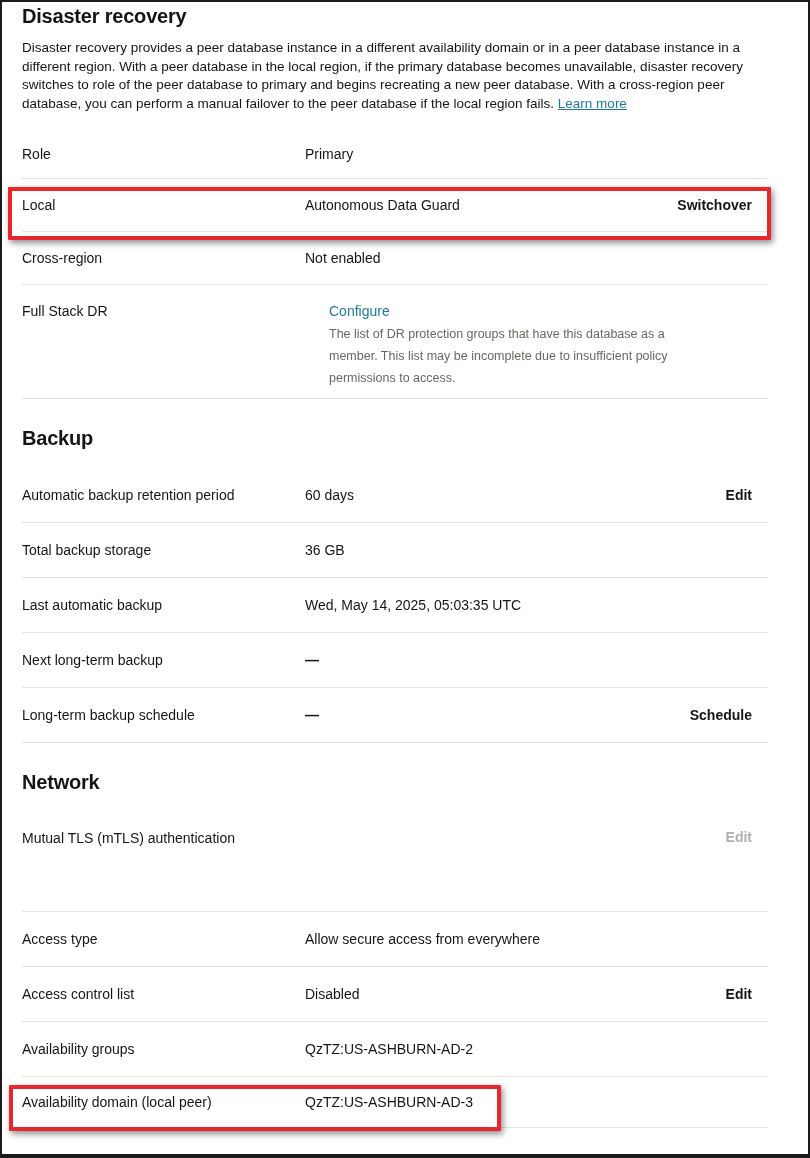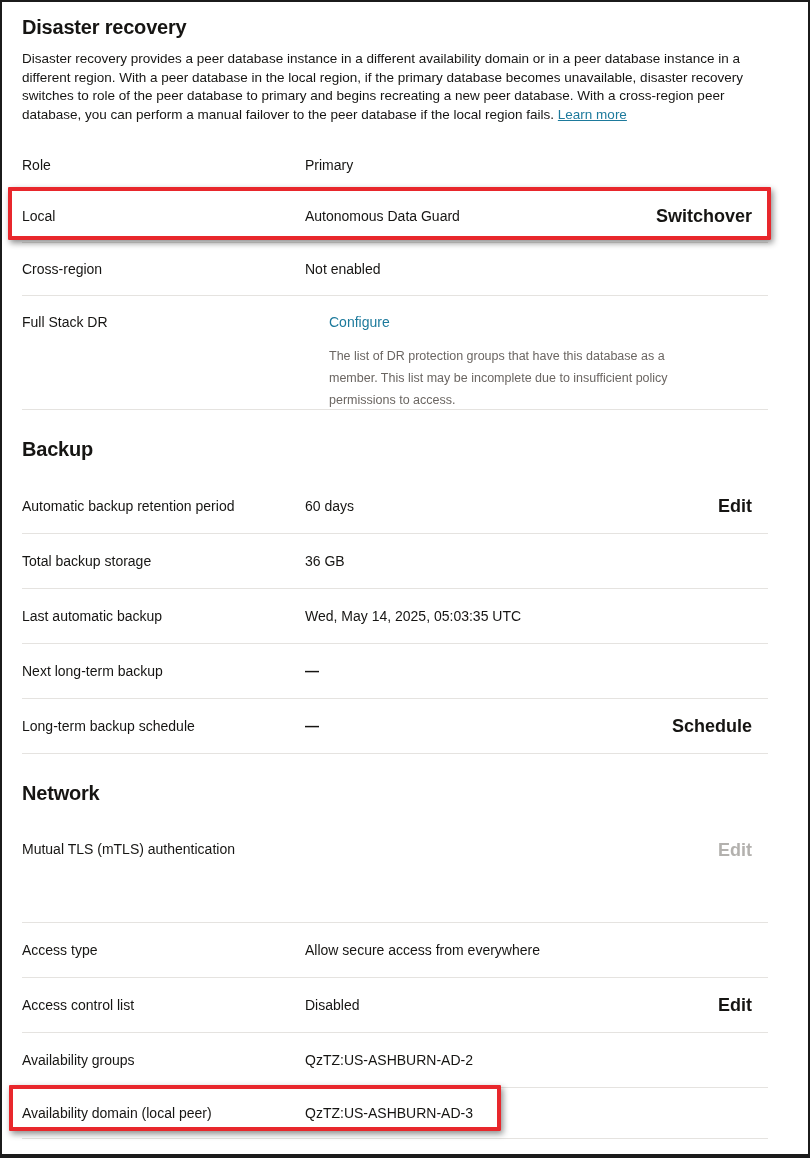--- a/index.html
+++ b/index.html
@@ -16,21 +16,21 @@
     font-family: "Liberation Sans", sans-serif;
     color: #161513;
   }
 
   .content { padding: 0 40px 0 20px; }
 
   .page-title {
     font-size: 20px;
     line-height: 25px;
     font-weight: 700;
-    margin: 13px 0 0 0;
+    margin: 2px 0 0 0;
     letter-spacing: -0.2px;
   }
 
   .desc {
     font-size: 13.5px;
     line-height: 18.5px;
     margin: 10px 0 16px 0;
     width: 756px;
     color: #161513;
   }
@@ -67,36 +67,36 @@
     line-height: 18px;
   }
   .value {
     flex: 1;
     font-size: 14px;
     line-height: 18px;
   }
   .action {
     flex: none;
     margin-left: auto;
-    font-size: 18px;
+    font-size: 14px;
     font-weight: 600;
     padding-right: 16px;
     cursor: pointer;
     white-space: nowrap;
     text-align: center;
   }
   .action.disabled { cursor: default; }
 
   .dash { font-weight: 600; }
 
   .helper {
     color: #6b6662;
     font-size: 12.5px;
     line-height: 22px;
-    margin-top: 14px;
+    margin-top: 3px;
     max-width: 352px;
   }
   .helper.wide {
     max-width: 440px;
     line-height: 19px;
     margin-top: 9px;
   }
 
   .link, .link-plain { cursor: pointer; }
   .link { text-decoration: underline; }

